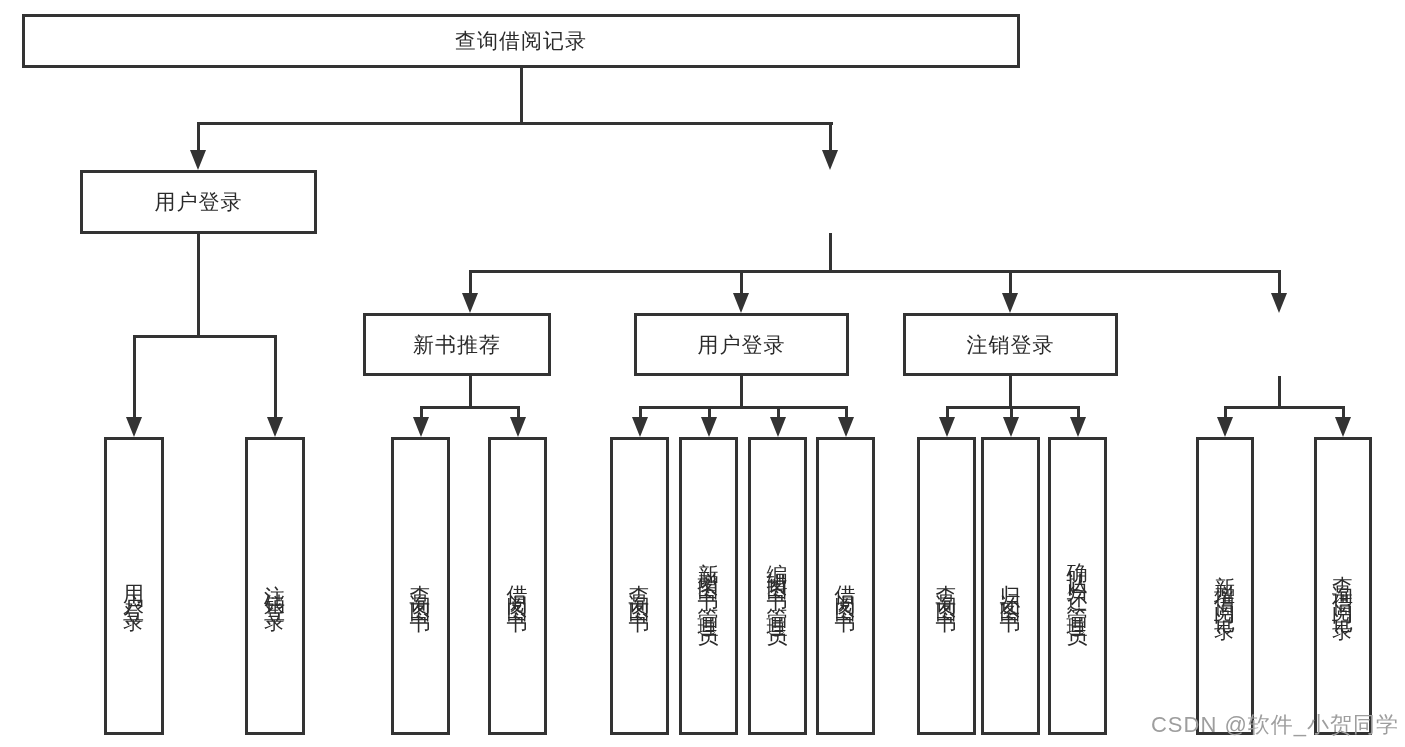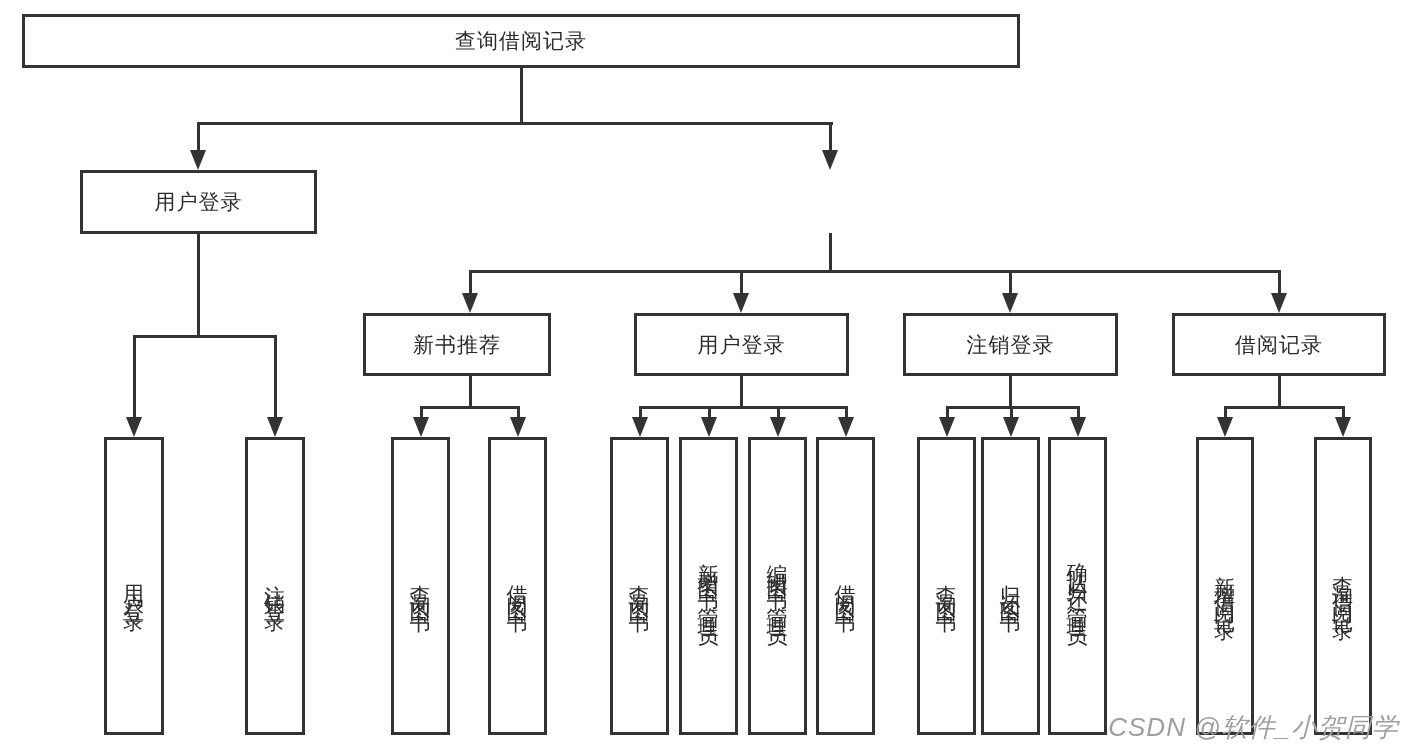--- a/index.html
+++ b/index.html
@@ -24,22 +24,22 @@
   }
   .vline,.hline{position:absolute;background:var(--line);}
   .vline{width:3px;}
   .hline{height:3px;}
   .arrow{
     position:absolute;width:0;height:0;
     border-left:8px solid transparent;border-right:8px solid transparent;
     border-top:20px solid var(--line);
   }
   .watermark{
-    position:absolute;right:6px;top:710px;font-size:26px;color:var(--wm);
-    letter-spacing:1px;white-space:nowrap;font-style:italic;
+    position:absolute;right:6px;top:710px;font-size:22px;color:var(--wm);
+    letter-spacing:1px;white-space:nowrap;
   }
 </style>
 </head>
 <body>
 
 <div class="canvas">
 
   <div class="box" style="left:22px;top:14px;width:998px;height:54px;">
     <span>查询借阅记录</span>
   </div>
@@ -74,23 +74,20 @@
   <div class="arrow" style="left:1271px;top:293px;"></div>
 
   <div class="box" style="left:363px;top:313px;width:188px;height:63px;">
     <span>新书推荐</span>
   </div>
   <div class="box" style="left:634px;top:313px;width:215px;height:63px;">
     <span>用户登录</span>
   </div>
   <div class="box" style="left:903px;top:313px;width:215px;height:63px;">
     <span>注销登录</span>
-  </div>
-  <div class="box" style="left:1172px;top:313px;width:214px;height:63px;">
-    <span>借阅记录</span>
   </div>
 
   <div class="vline" style="left:469px;top:376px;height:30px;"></div>
   <div class="hline" style="left:420px;top:406px;width:100px;"></div>
   <div class="vline" style="left:420px;top:406px;height:13px;"></div>
   <div class="arrow" style="left:413px;top:417px;"></div>
   <div class="vline" style="left:517px;top:406px;height:13px;"></div>
   <div class="arrow" style="left:510px;top:417px;"></div>
 
   <div class="vline" style="left:740px;top:376px;height:30px;"></div>

